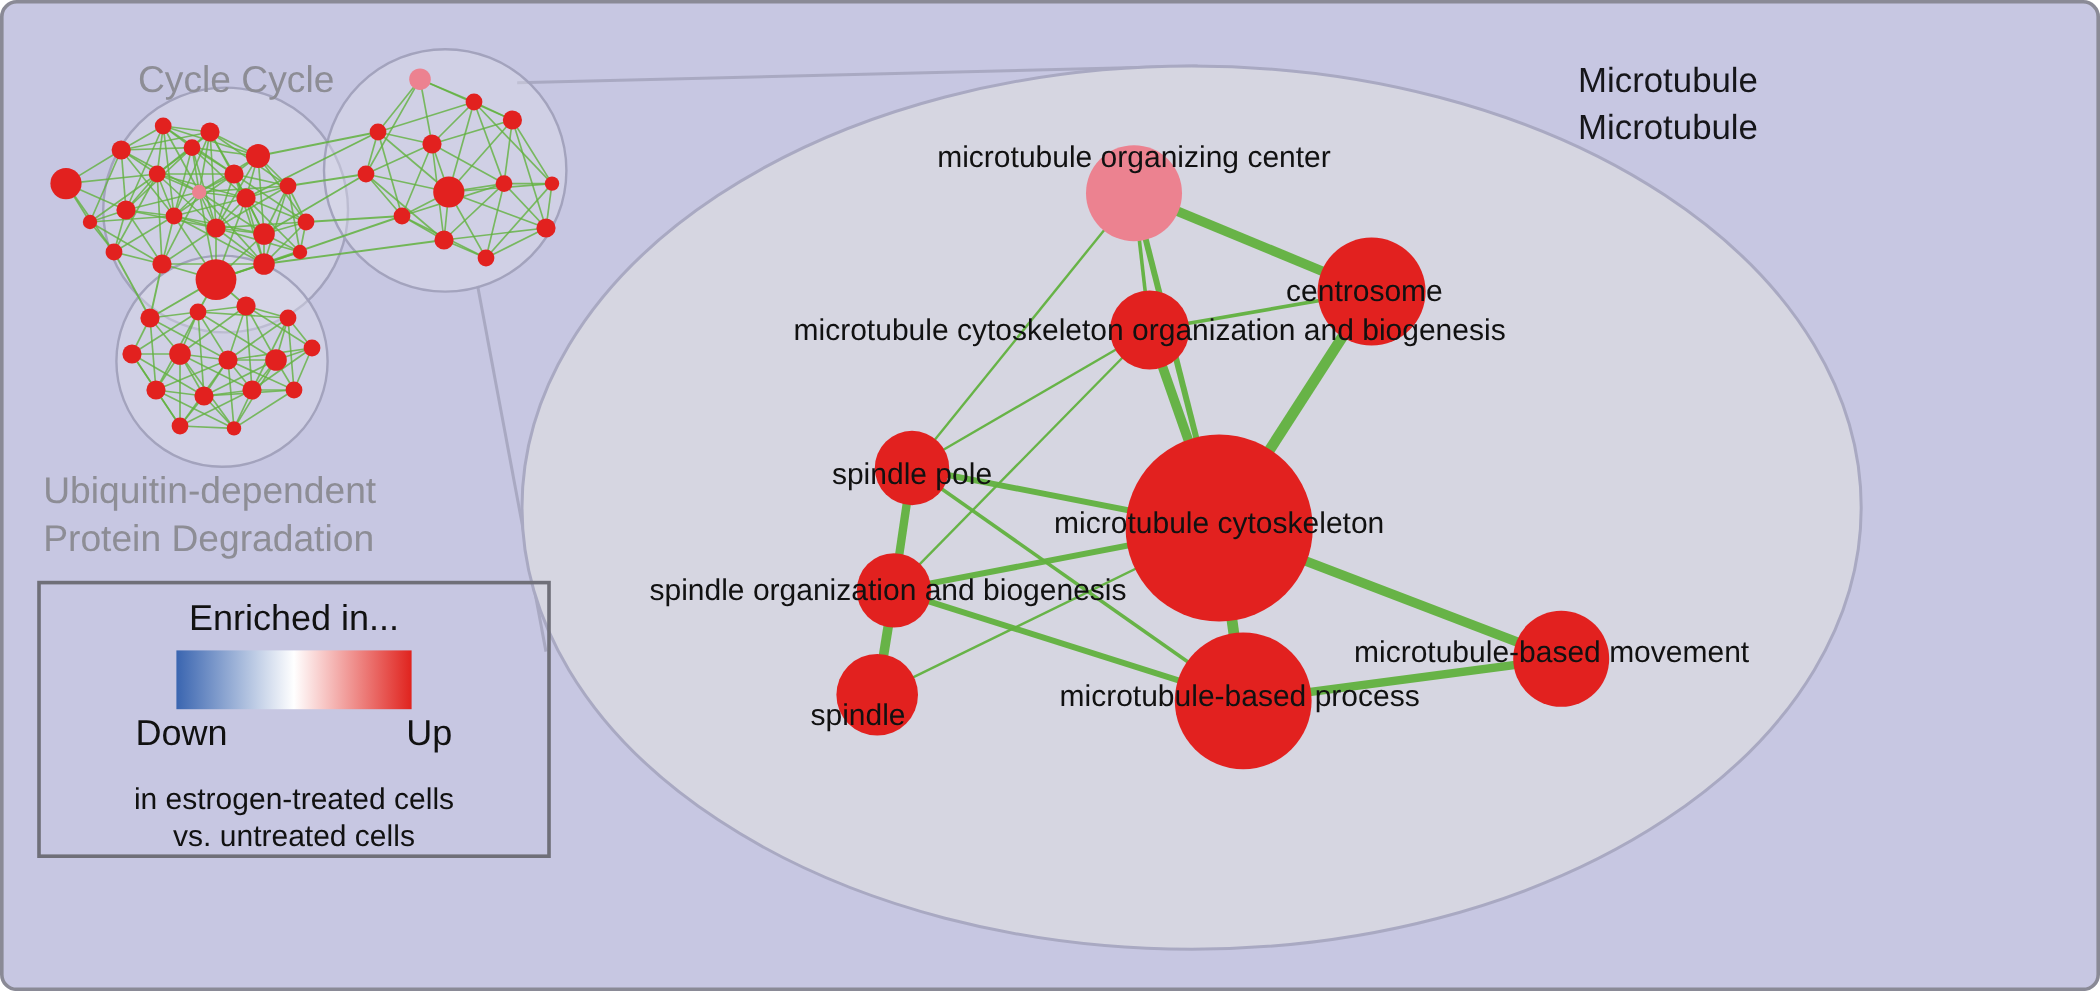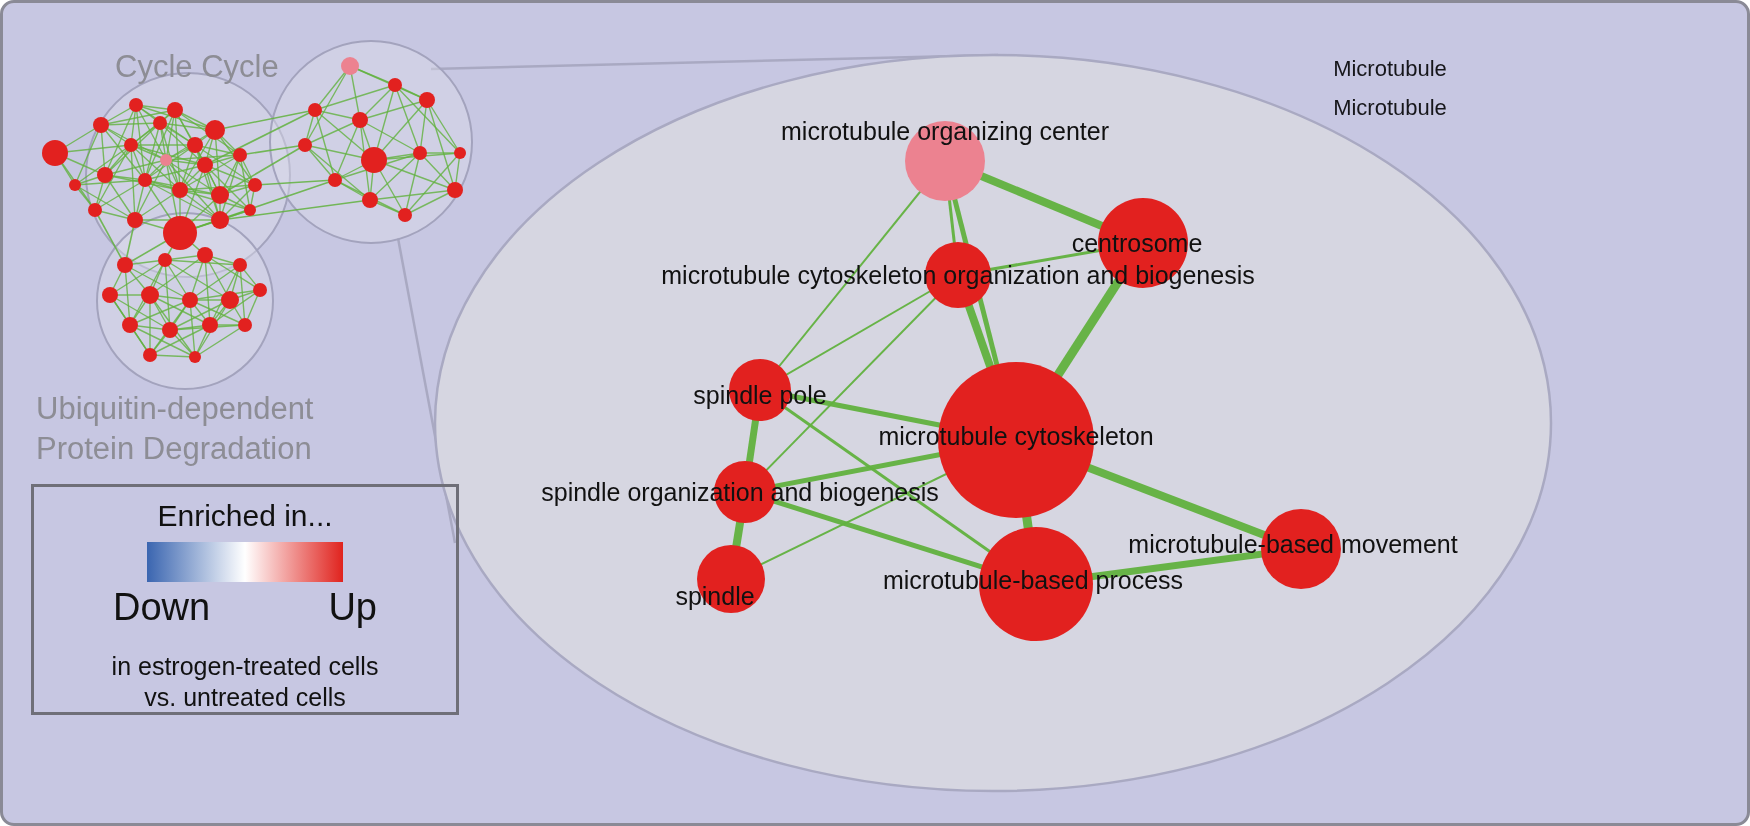--- a/index.html
+++ b/index.html
@@ -3,29 +3,29 @@
 <meta charset="utf-8">
 <style>
   html,body{margin:0;padding:0;background:#ffffff;font-family:"Liberation Sans",sans-serif;}
   .canvas{
     position:relative;width:1750px;height:826px;box-sizing:border-box;
     background:#c7c7e2;border:3px solid #8a8a96;border-radius:14px;overflow:hidden;
   }
   svg.net{position:absolute;left:0;top:0;}
   svg text{font-family:"Liberation Sans",sans-serif;}
   .cluster-label{position:absolute;color:#8d8d95;font-size:31px;line-height:40px;white-space:nowrap;}
-  .mt-title{position:absolute;color:#16161a;font-size:22px;line-height:39px;text-align:center;}
+  .mt-title{position:absolute;color:#16161a;font-size:29px;line-height:39px;text-align:center;}
   .legend{
     position:absolute;left:28px;top:481px;width:428px;height:231px;box-sizing:border-box;
     border:3px solid #6f6f78;display:flex;flex-direction:column;align-items:center;
     padding-top:12px;color:#111;
   }
   .legend-title{font-size:30px;}
   .legend-bar{width:196px;height:52px;margin-top:9px;}
-  .legend-scale{width:264px;display:flex;justify-content:space-between;font-size:38px;margin-top:4px;}
+  .legend-scale{width:264px;display:flex;justify-content:space-between;font-size:30px;margin-top:4px;}
   .legend-caption{font-size:25px;margin-top:23px;}
   .legend-caption2{font-size:25px;margin-top:2px;}
 </style>
 </head>
 <body>
 
 <div class="canvas">
 
   <svg class="net" id="net-svg" width="1750" height="826" viewBox="0 0 1750 826">
       <line x1="428" y1="66" x2="995" y2="52" stroke="#a9a9c2" stroke-width="2.5"></line>

